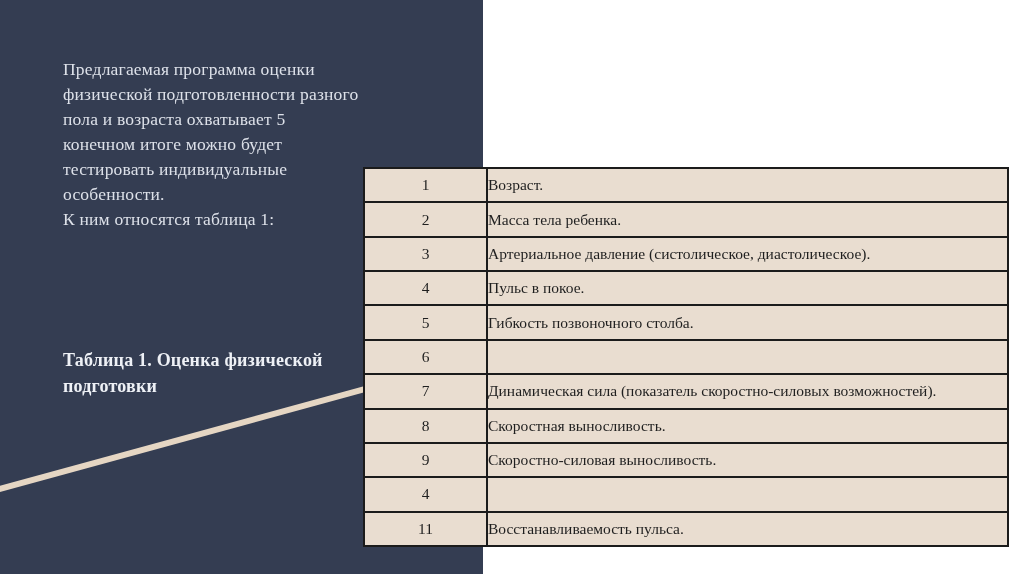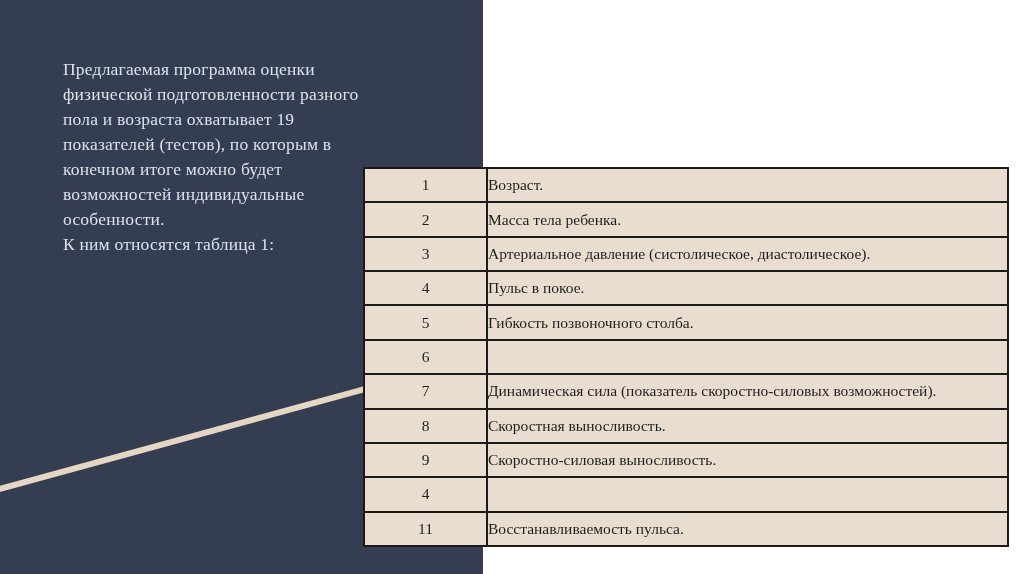--- a/index.html
+++ b/index.html
@@ -82,33 +82,37 @@
 
   <div class="dark-panel">
     <div class="diagonal"></div>
   </div>
 
   <div class="intro">
     <div>Предлагаемая программа оценки</div>
 
     <div>физической подготовленности разного</div>
 
-    <div>пола и возраста охватывает 19</div>
+    <div>пола и возраста охватывает 5</div>
 
-    <div>показателей (тестов), по которым в</div>
 
     <div>конечном итоге можно будет</div>
 
-    <div>возможностей индивидуальные</div>
+    <div>тестировать индивидуальные</div>
 
     <div>особенности.</div>
 
     <div>К ним относятся таблица 1:</div>
   </div>
 
+  <div class="caption">
+    <div>Таблица 1. Оценка физической</div>
+
+    <div>подготовки</div>
+  </div>
 
   <div class="fitness-table">
     <div class="t-row">
       <div class="cell-num">1</div>
       <div class="cell-label">Возраст.</div>
     </div>
 
     <div class="t-row">
       <div class="cell-num">2</div>
       <div class="cell-label">Масса тела ребенка.</div>

